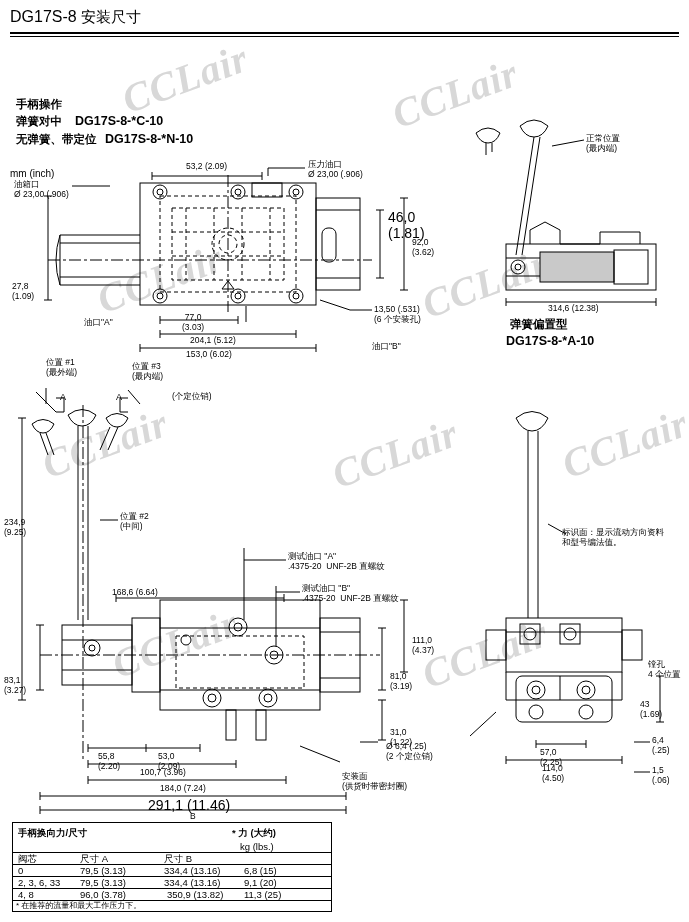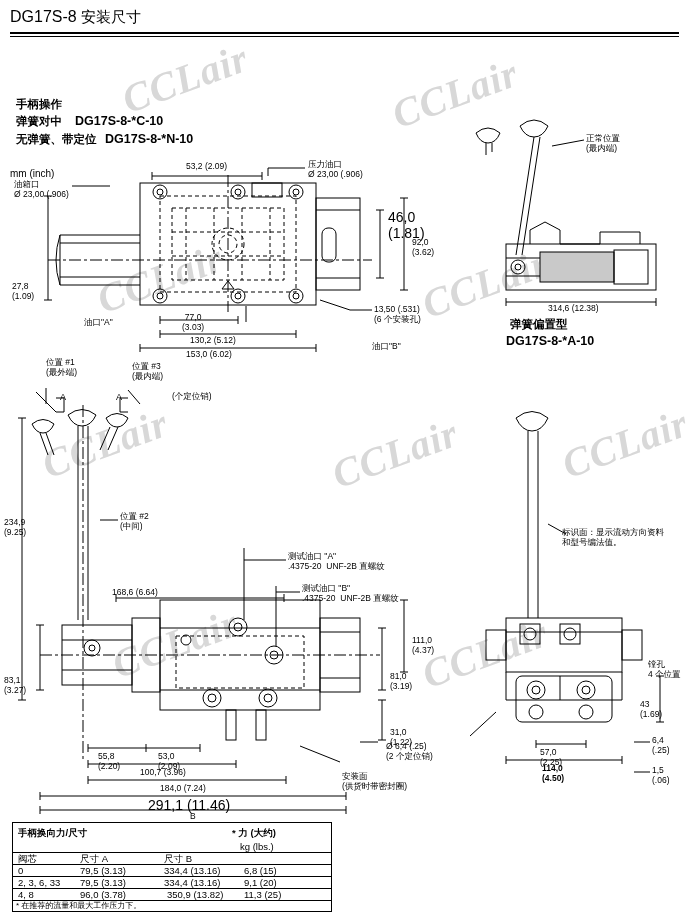--- a/index.html
+++ b/index.html
@@ -245,21 +245,21 @@
 (1.81)</div>
   <div class="t" style="left:412px;top:238px;font-size:8.5px;">92,0
 (3.62)</div>
   <div class="t" style="left:12px;top:282px;font-size:8.5px;">27,8
 (1.09)</div>
   <div class="t" style="left:84px;top:318px;font-size:8.5px;">油口"A"</div>
   <div class="t" style="left:372px;top:342px;font-size:8.5px;">油口"B"</div>
   <div class="t" style="left:80px;top:314px;font-size:8.5px;opacity:0;"> </div>
   <div class="t" style="left:182px;top:313px;font-size:8.5px;text-align:center;">77,0
 (3.03)</div>
-  <div class="t" style="left:190px;top:336px;font-size:8.5px;">130,2 (5.12)</div>
+  <div class="t" style="left:190px;top:336px;font-size:8.5px;">204,1 (5.12)</div>
   <div class="t" style="left:186px;top:350px;font-size:8.5px;">153,0 (6.02)</div>
   <div class="t" style="left:374px;top:305px;font-size:8.5px;">13,50 (.531)
 (6 个安装孔)</div>
 
   <div class="t" style="left:586px;top:134px;font-size:8.5px;">正常位置
 (最内端)</div>
   <div class="t" style="left:548px;top:304px;font-size:8.5px;">314,6 (12.38)</div>
   <div class="t b" style="left:510px;top:318px;font-size:11.5px;">弹簧偏置型</div>
   <div class="t b" style="left:506px;top:334px;font-size:12.5px;">DG17S-8-*A-10</div>
 
@@ -301,21 +301,21 @@
 (供货时带密封圈)</div>
 
   <div class="t" style="left:562px;top:528px;font-size:8.5px;">标识面：显示流动方向资料
 和型号编法值。</div>
   <div class="t" style="left:648px;top:660px;font-size:8.5px;">镗孔
 4 个位置</div>
   <div class="t" style="left:640px;top:700px;font-size:8.5px;">43
 (1.69)</div>
   <div class="t" style="left:540px;top:748px;font-size:8.5px;">57,0
 (2.25)</div>
-  <div class="t" style="left:542px;top:764px;font-size:8.5px;font-weight:bold;">114,0
+  <div class="t" style="left:542px;top:764px;font-size:8.5px;">114,0
 (4.50)</div>
   <div class="t" style="left:652px;top:736px;font-size:8.5px;">6,4
 (.25)</div>
   <div class="t" style="left:652px;top:766px;font-size:8.5px;">1,5
 (.06)</div>
 
   <div class="box" style="left:12px;top:822px;width:320px;height:90px;"></div>
   <div class="tblline" style="left:12px;top:852px;width:320px;"></div>
   <div class="tblline" style="left:12px;top:864px;width:320px;"></div>
   <div class="tblline" style="left:12px;top:876px;width:320px;"></div>

